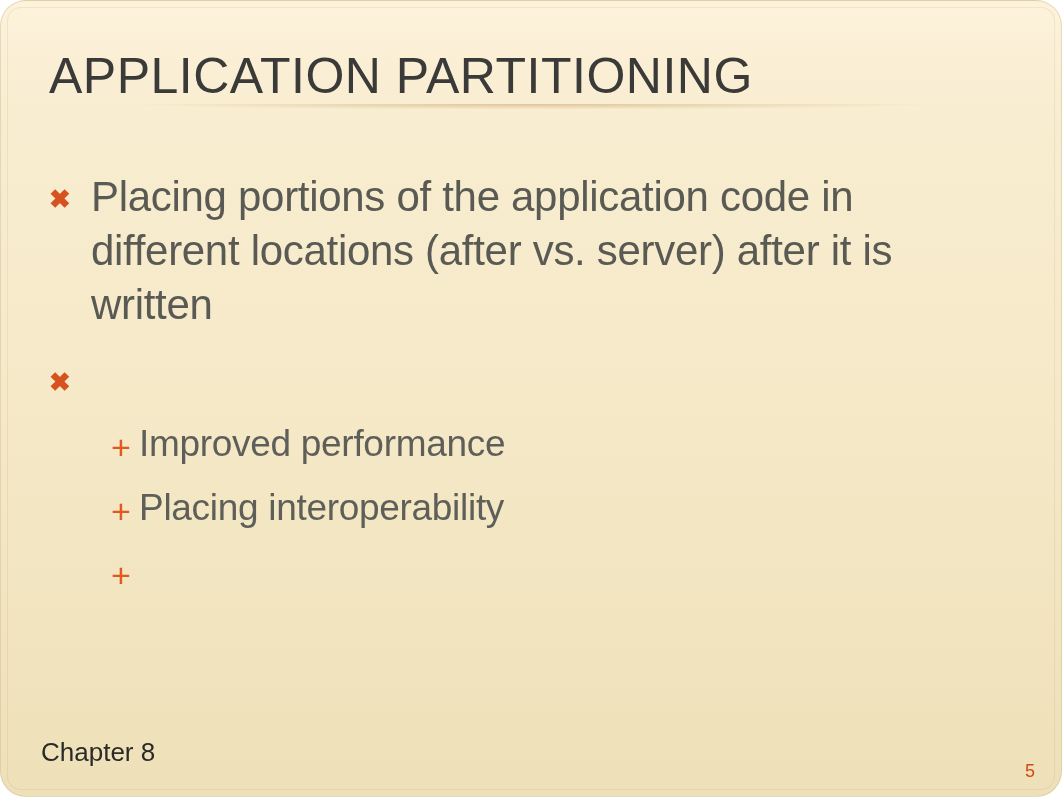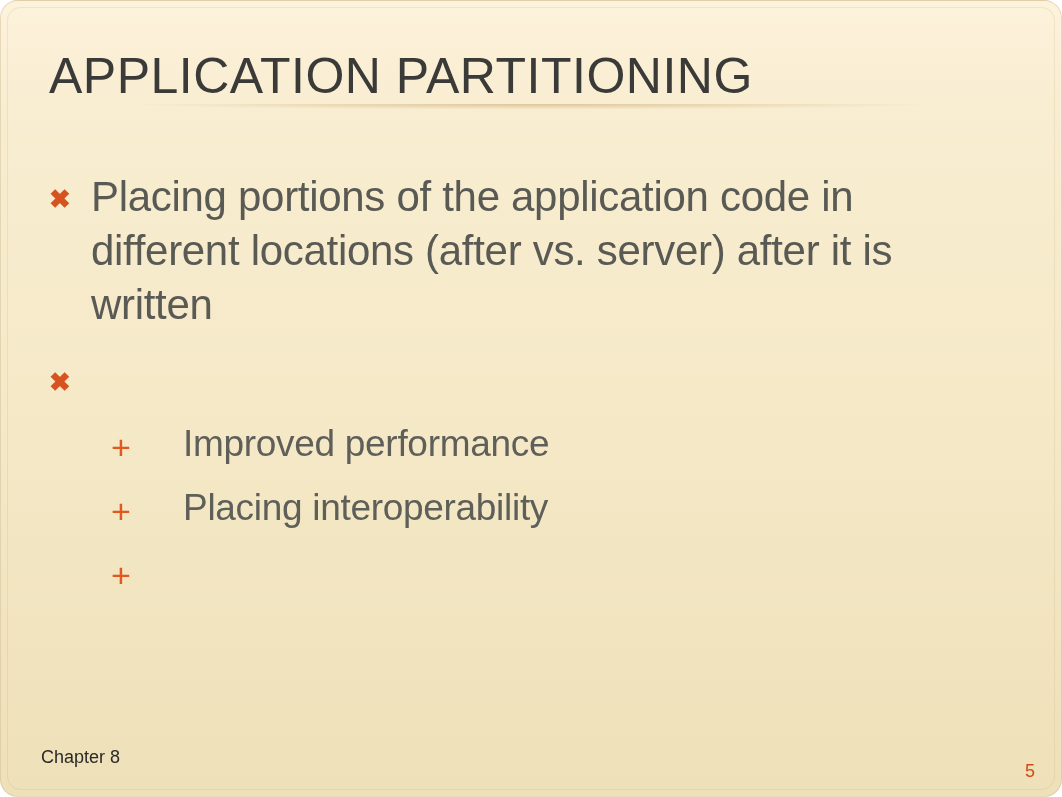--- a/index.html
+++ b/index.html
@@ -10,21 +10,21 @@
   body {
     width: 1062px;
     height: 797px;
     font-family: 'Corbel', 'Candara', 'Segoe UI', sans-serif;
     overflow: hidden;
   }
   .slide {
     width: 1062px;
     height: 797px;
     background: linear-gradient(180deg, #fdf2db 0%, #f8edd0 15%, #f5e9c8 50%, #eee0b8 100%);
-    border-radius: 18px;
+    border-radius: 26px;
     position: relative;
     padding: 48px 48px 0 48px;
     border: 1px solid rgba(200,180,140,0.4);
   }
   .slide::before {
     content: "";
     position: absolute;
     inset: 6px;
     border-radius: 14px;
     box-shadow: inset 0 0 0 1px rgba(180,150,100,0.15);
@@ -84,28 +84,27 @@
     font-weight: 400;
     line-height: 1;
     padding-top: 10px;
     text-align: left;
   }
   .l2 .text {
     font-size: 37px;
     color: #5f5f59;
     line-height: 1.3;
     letter-spacing: -0.3px;
-    margin-left: 44px;
   }
   .chapter {
     position: absolute;
     left: 40px;
     bottom: 28px;
     font-family: Arial, sans-serif;
-    font-size: 18px;
+    font-size: 26px;
     color: #2a2a28;
   }
   .page-num {
     position: absolute;
     right: 26px;
     bottom: 14px;
     font-family: Arial, sans-serif;
     font-size: 18px;
     color: #d14a16;
   }

